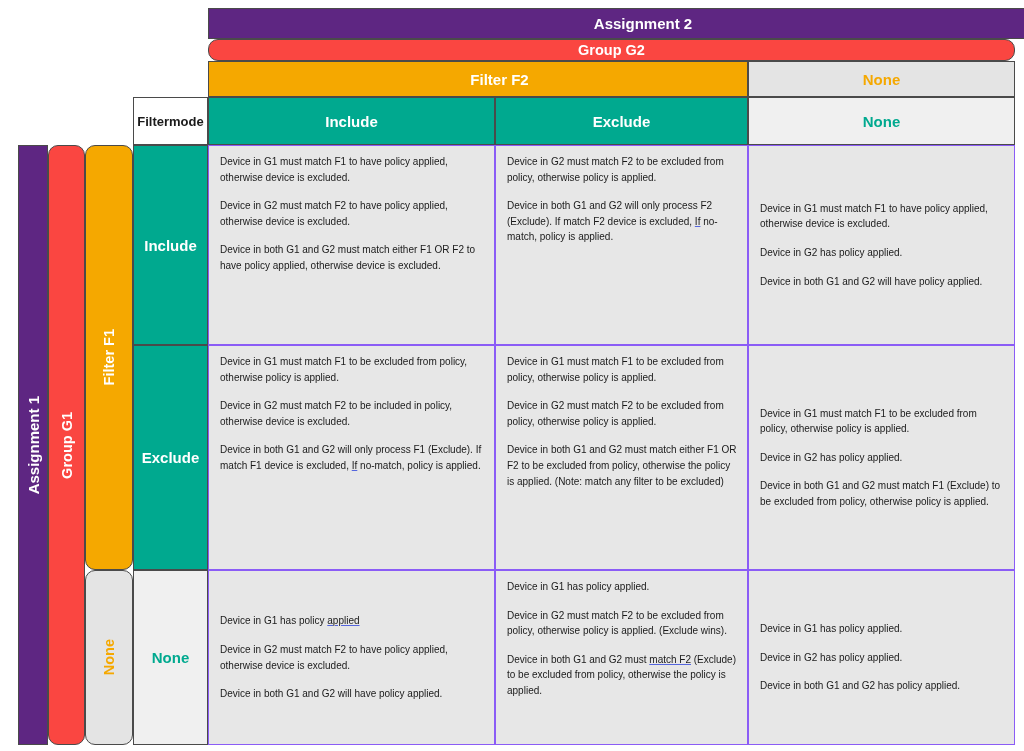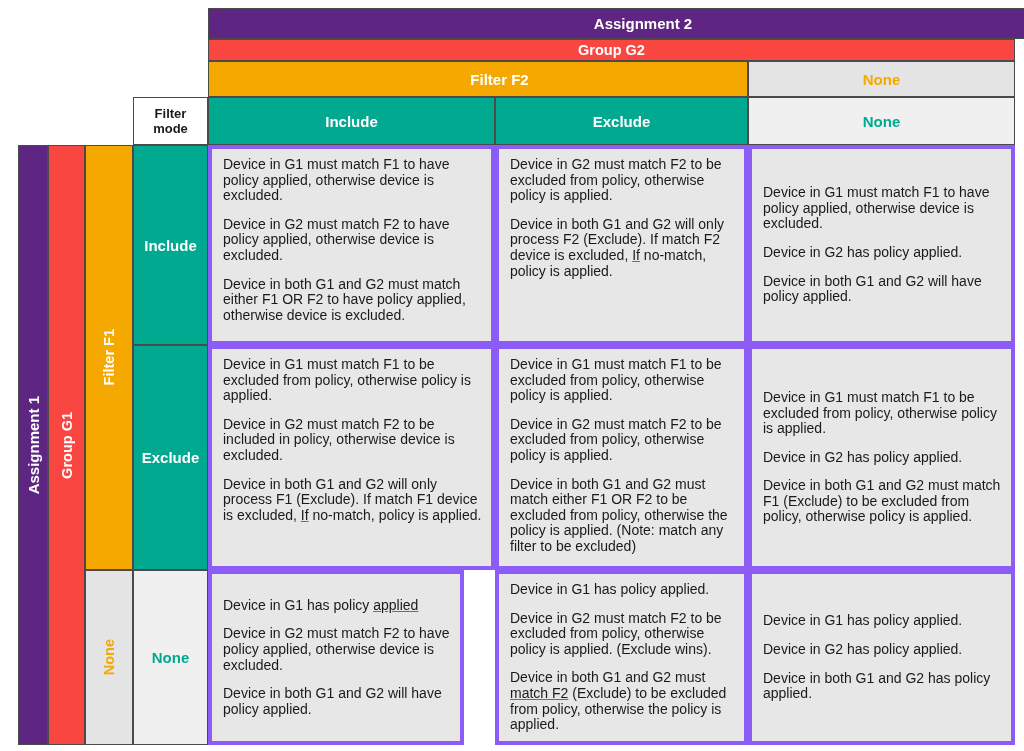--- a/index.html
+++ b/index.html
@@ -20,33 +20,33 @@
   .grey-l{background:#F0F0F0;}
 
   .b-out{border:1px solid #4a4a4a;}
 
   .vert{writing-mode:vertical-rl;transform:rotate(180deg);}
 
   .t-orange{color:#F5A800;}
   .t-teal{color:#00A98F;}
 
   
-  .txt{background:#E7E7E7;border:4px solid #8b5cf6;
+  .txt{background:#E7E7E7;border:1px solid #8b5cf6;
        padding:8px 9px 8px 11px;
-       font-size:14px;line-height:15.6px;color:#1a1a1a;
+       font-size:10px;line-height:15.6px;color:#1a1a1a;
        overflow:hidden;}
   .txt p{margin:0 0 13px 0;}
   .txt p:last-child{margin-bottom:0;}
   .sp{text-decoration:underline;text-decoration-color:#5566dd;
       text-decoration-style:solid;}
 
   .fm{font-size:13px;line-height:15px;font-weight:bold;color:#1a1a1a;
       background:#ffffff;}
   .hdr-lg{font-size:15px;}
-  .hdr-md{font-size:14.5px;}
+  .hdr-md{font-size:14.5px;border-radius:10px;}
 </style>
 </head>
 <body>
 
 <div id="sheet">
 
   <div class="cell band purple b-out hdr-lg" style="left:208px;top:8px;width:870px;height:31px;">
     <span>Assignment 2</span>
   </div>
 
@@ -55,21 +55,21 @@
   </div>
 
   <div class="cell band orange b-out hdr-lg" style="left:208px;top:61px;width:540px;height:36px;padding-left:43px;">
     <span>Filter F2</span>
   </div>
 
   <div class="cell band grey-d b-out hdr-lg t-orange" style="left:748px;top:61px;width:267px;height:36px;">
     <span>None</span>
   </div>
 
-  <div class="cell band fm b-out" style="left:133px;top:97px;width:75px;height:48px;flex-direction:column;line-height:15px;">
+  <div class="cell band fm b-out" style="left:133px;top:97px;width:75px;height:48px;line-height:15px;">
     <span>Filter</span>
     <span>mode</span>
   </div>
 
   <div class="cell band teal b-out hdr-lg" style="left:208px;top:97px;width:287px;height:48px;">
     <span>Include</span>
   </div>
   <div class="cell band teal b-out hdr-lg" style="left:495px;top:97px;width:253px;height:48px;">
     <span>Exclude</span>
   </div>
@@ -127,21 +127,21 @@
       <p><span>Device in G1 must match F1 to be excluded from policy, otherwise policy is applied.</span></p>
       <p><span>Device in G2 must match F2 to be excluded from policy, otherwise policy is applied.</span></p>
       <p><span>Device in both G1 and G2 must match either F1 OR F2 to be excluded from policy, otherwise the policy is applied. (Note: match any filter to be excluded)</span></p>
     </div>
   <div class="cell txt" style="left:748px;top:345px;width:267px;height:225px;display:flex;flex-direction:column;justify-content:center;">
       <p><span>Device in G1 must match F1 to be excluded from policy, otherwise policy is applied.</span></p>
       <p><span>Device in G2 has policy applied.</span></p>
       <p><span>Device in both G1 and G2 must match F1 (Exclude) to be excluded from policy, otherwise policy is applied.</span></p>
     </div>
 
-  <div class="cell txt" style="left:208px;top:570px;width:256px;height:175px;display:flex;flex-direction:column;justify-content:center;">
+  <div class="cell txt" style="left:208px;top:570px;width:287px;height:175px;display:flex;flex-direction:column;justify-content:center;">
       <p><span>Device in G1 has policy </span><span class="sp">applied</span></p>
       <p><span>Device in G2 must match F2 to have policy applied, otherwise device is excluded.</span></p>
       <p><span>Device in both G1 and G2 will have policy applied.</span></p>
     </div>
   <div class="cell txt" style="left:495px;top:570px;width:253px;height:175px;">
       <p><span>Device in G1 has policy applied.</span></p>
       <p><span>Device in G2 must match F2 to be excluded from policy, otherwise policy is applied. (Exclude wins).</span></p>
       <p><span>Device in both G1 and G2 must </span><span class="sp">match  F2</span><span> (Exclude) to be excluded from policy, otherwise the policy is applied.</span></p>
     </div>
   <div class="cell txt" style="left:748px;top:570px;width:267px;height:175px;display:flex;flex-direction:column;justify-content:center;">

